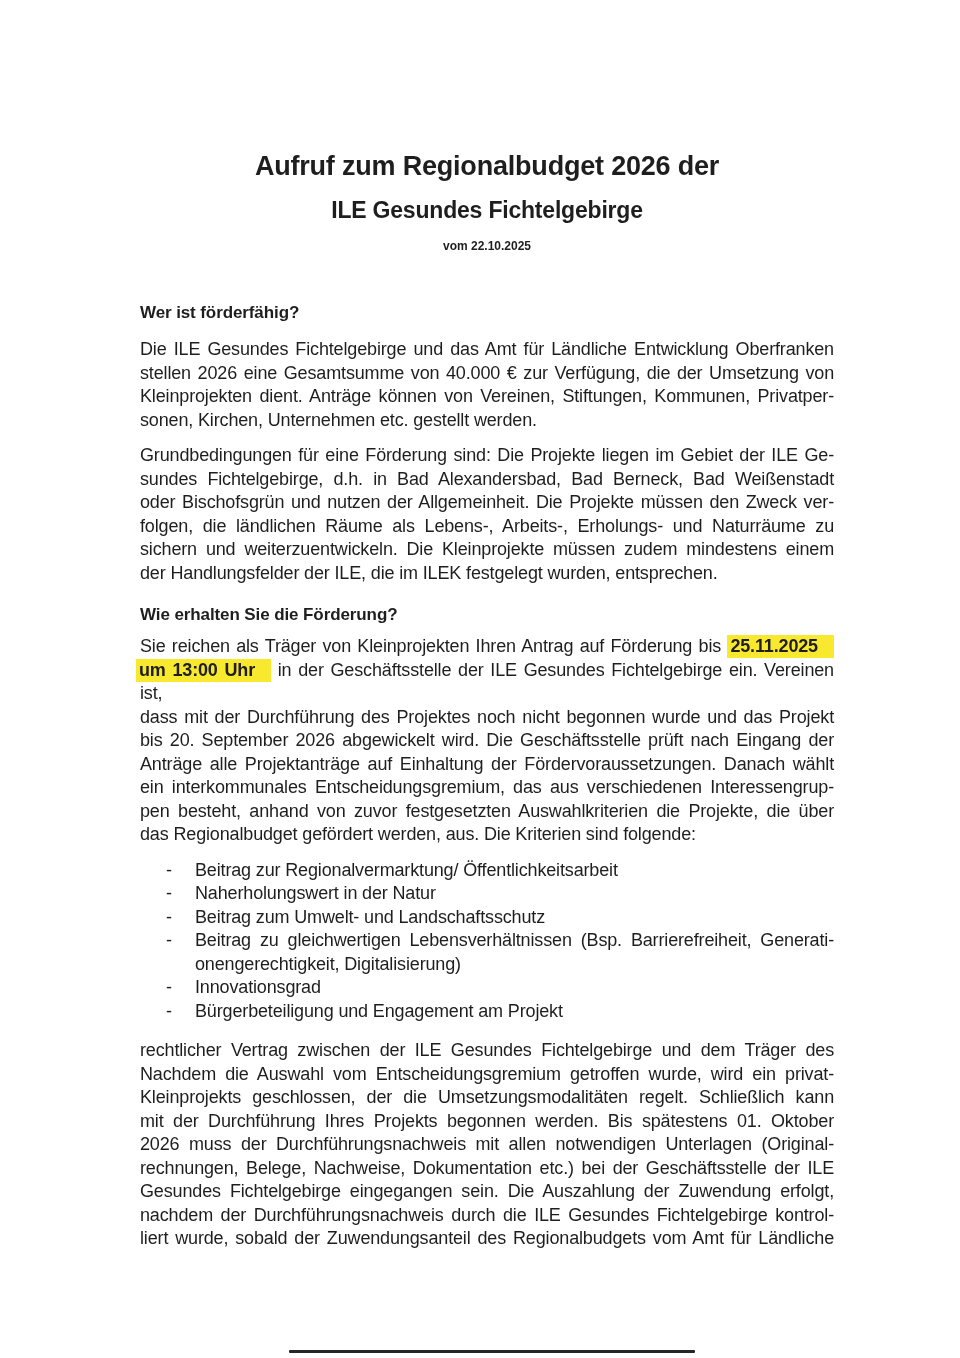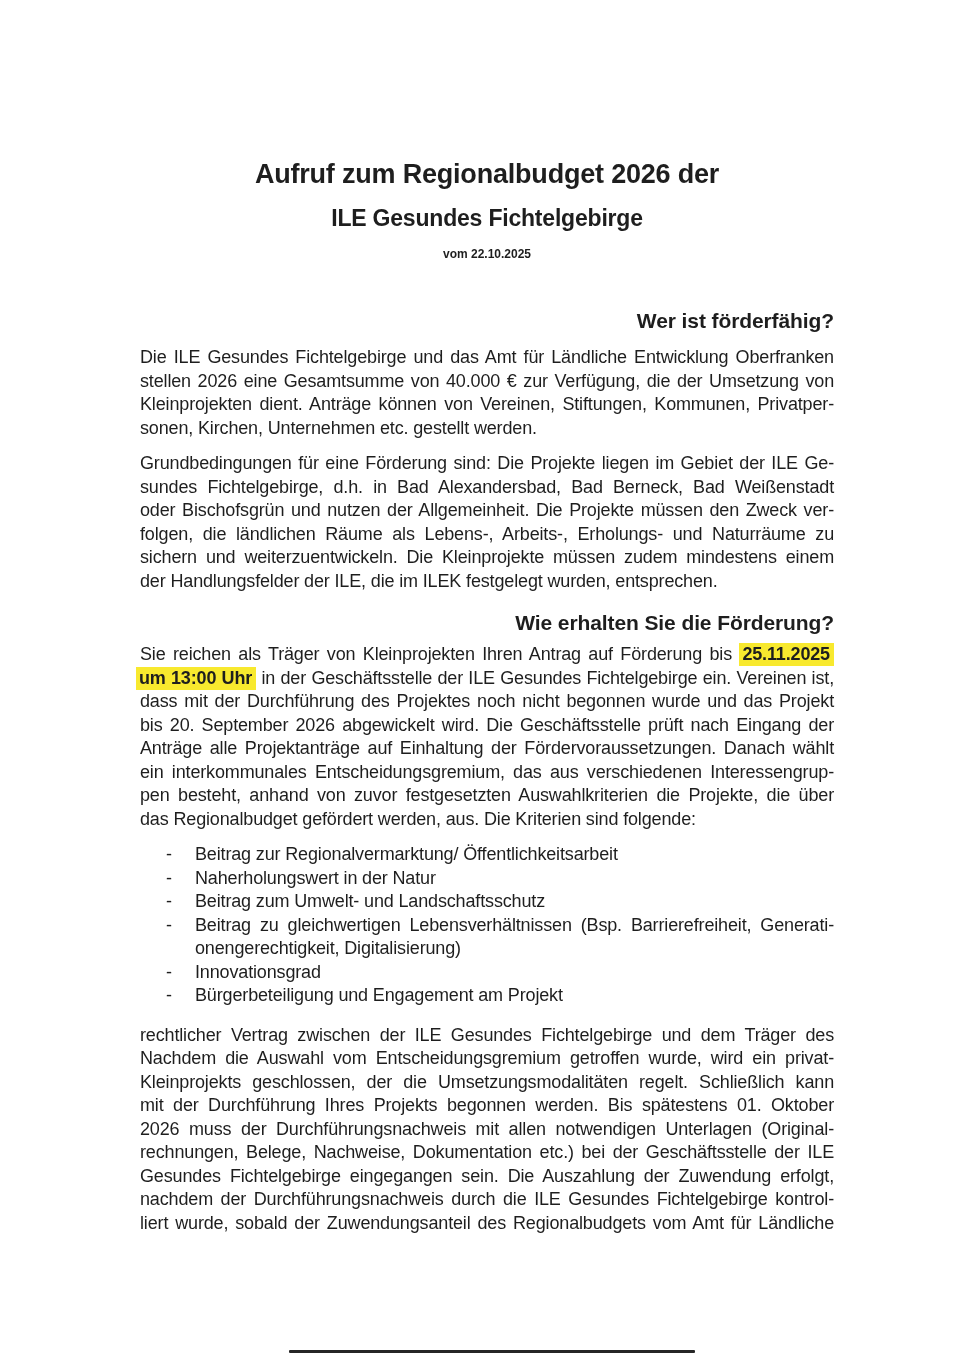--- a/index.html
+++ b/index.html
@@ -10,21 +10,21 @@
     height: 1358px;
     margin: 0 auto;
     background: var(--paper, #ffffff);
     color: var(--ink, #1e1e1e);
     font-family: "Liberation Sans", sans-serif;
     overflow: hidden;
   }
   .content {
     position: absolute;
     left: 140px;
-    top: 8px;
+    top: 0;
     width: 694px;
   }
   .doc-title {
     margin-top: 150px;
     text-align: center;
     font-size: 27px;
     font-weight: bold;
     line-height: 32px;
     letter-spacing: -0.2px;
   }
@@ -37,39 +37,38 @@
     letter-spacing: -0.2px;
   }
   .doc-date {
     margin-top: 8px;
     text-align: center;
     font-size: 12px;
     font-weight: bold;
     line-height: 24px;
   }
   .sec-heading {
-    font-size: 21px;
+    font-size: 17px;
     font-weight: bold;
     line-height: 22px;
     letter-spacing: -0.1px;
-    text-align: right;
   }
   .sec-heading.first { margin-top: 44px; }
   .sec-heading.second { margin-top: 19px; }
   .para { font-size: 18px; line-height: 23.5px; letter-spacing: -0.15px; }
   .para.p1 { margin-top: 14px; }
   .para.p2 { margin-top: 12px; }
   .para.p3 { margin-top: 9px; }
   .para.p4 { margin-top: 16px; }
   .line { text-align: justify; text-align-last: justify; white-space: normal; }
   .line.end { text-align: left; text-align-last: auto; }
   .hl {
     background: var(--hl, #f8e92e);
     font-weight: bold;
-    padding: 1px 4px 2px 3px;
+    padding: 1px 16px 2px 3px;
   }
   .hl.lead { margin-left: -4px; }
   .criteria {
     margin-top: 12px;
     font-size: 18px;
     line-height: 23.5px;
     letter-spacing: -0.15px;
   }
   .bullet-row { display: flex; align-items: flex-start; }
   .dash { width: 29px; margin-left: 26px; flex: 0 0 auto; }

